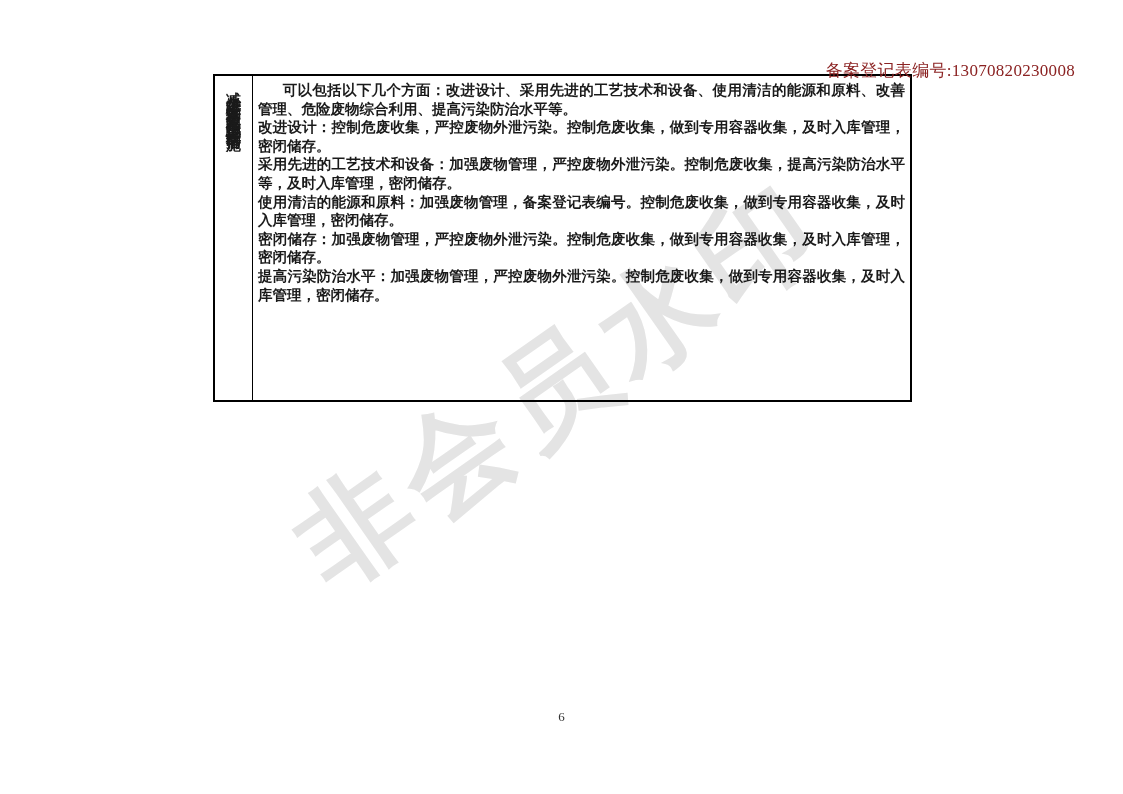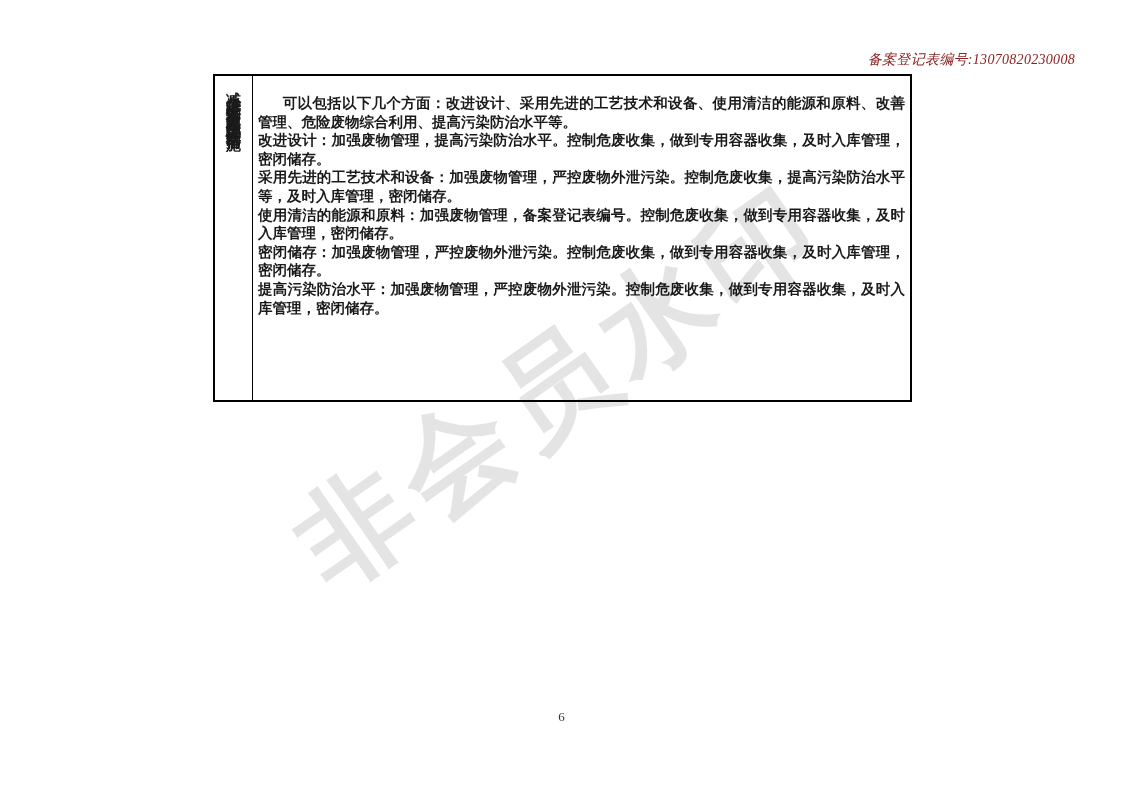--- a/index.html
+++ b/index.html
@@ -25,28 +25,27 @@
     letter-spacing: 10px;
     font-weight: 600;
     color: #e4e4e4;
     white-space: nowrap;
     z-index: 0;
     user-select: none;
   }
   
   .filing-number {
     position: absolute;
-    top: 51px;
+    top: 59px;
     right: 48px;
     font-family: "Liberation Serif", serif;
-    font-size: 14px;
+    font-size: 17px;
     color: #8b2222;
     z-index: 2;
     letter-spacing: 0.3px;
-    font-style: italic;
   }
   
   .doc-table {
     position: absolute;
     left: 213px;
     top: 74px;
     width: 699px;
     height: 328px;
     border: 2px solid #000000;
     box-sizing: border-box;
@@ -68,21 +67,21 @@
     text-orientation: upright;
     font-size: 15px;
     letter-spacing: 2.6px;
     font-weight: 600;
     color: #1a1a1a;
     line-height: 38px;
   }
   .content-cell {
     flex: 1;
     box-sizing: border-box;
-    padding: 18px 5px 0 5px;
+    padding: 5px 5px 0 5px;
     font-size: 14.5px;
     line-height: 18.6px;
     font-weight: 600;
     color: #1a1a1a;
     text-align: justify;
     text-justify: inter-character;
   }
   .content-cell p {
     margin: 0;
   }
@@ -111,21 +110,21 @@
 
   <div class="filing-number">备案登记表编号:13070820230008</div>
 
   <div class="doc-table">
     <div class="row-header-cell">
       <span class="vertical-text">减少危险废物产生量和降低危害性的措施</span>
     </div>
     <div class="content-cell">
       <p class="intro-paragraph">可以包括以下几个方面：改进设计、采用先进的工艺技术和设备、使用清洁的能源和原料、改善管理、危险废物综合利用、提高污染防治水平等。</p>
       <div>
-          <p>改进设计：加强废物管理，提高污染防治水平。控制危废收集，做到专用容器收集，及时入库管理，密闭储存。</p>
+          <p>改进设计：控制危废收集，严控废物外泄污染。控制危废收集，做到专用容器收集，及时入库管理，密闭储存。</p>
           <p>采用先进的工艺技术和设备：加强废物管理，严控废物外泄污染。控制危废收集，提高污染防治水平等，及时入库管理，密闭储存。</p>
           <p>使用清洁的能源和原料：加强废物管理，备案登记表编号。控制危废收集，做到专用容器收集，及时入库管理，密闭储存。</p>
           <p>密闭储存：加强废物管理，严控废物外泄污染。控制危废收集，做到专用容器收集，及时入库管理，密闭储存。</p>
           <p>提高污染防治水平：加强废物管理，严控废物外泄污染。控制危废收集，做到专用容器收集，及时入库管理，密闭储存。</p>
         </div>
     </div>
   </div>
 
   <div class="page-number">6</div>
 

